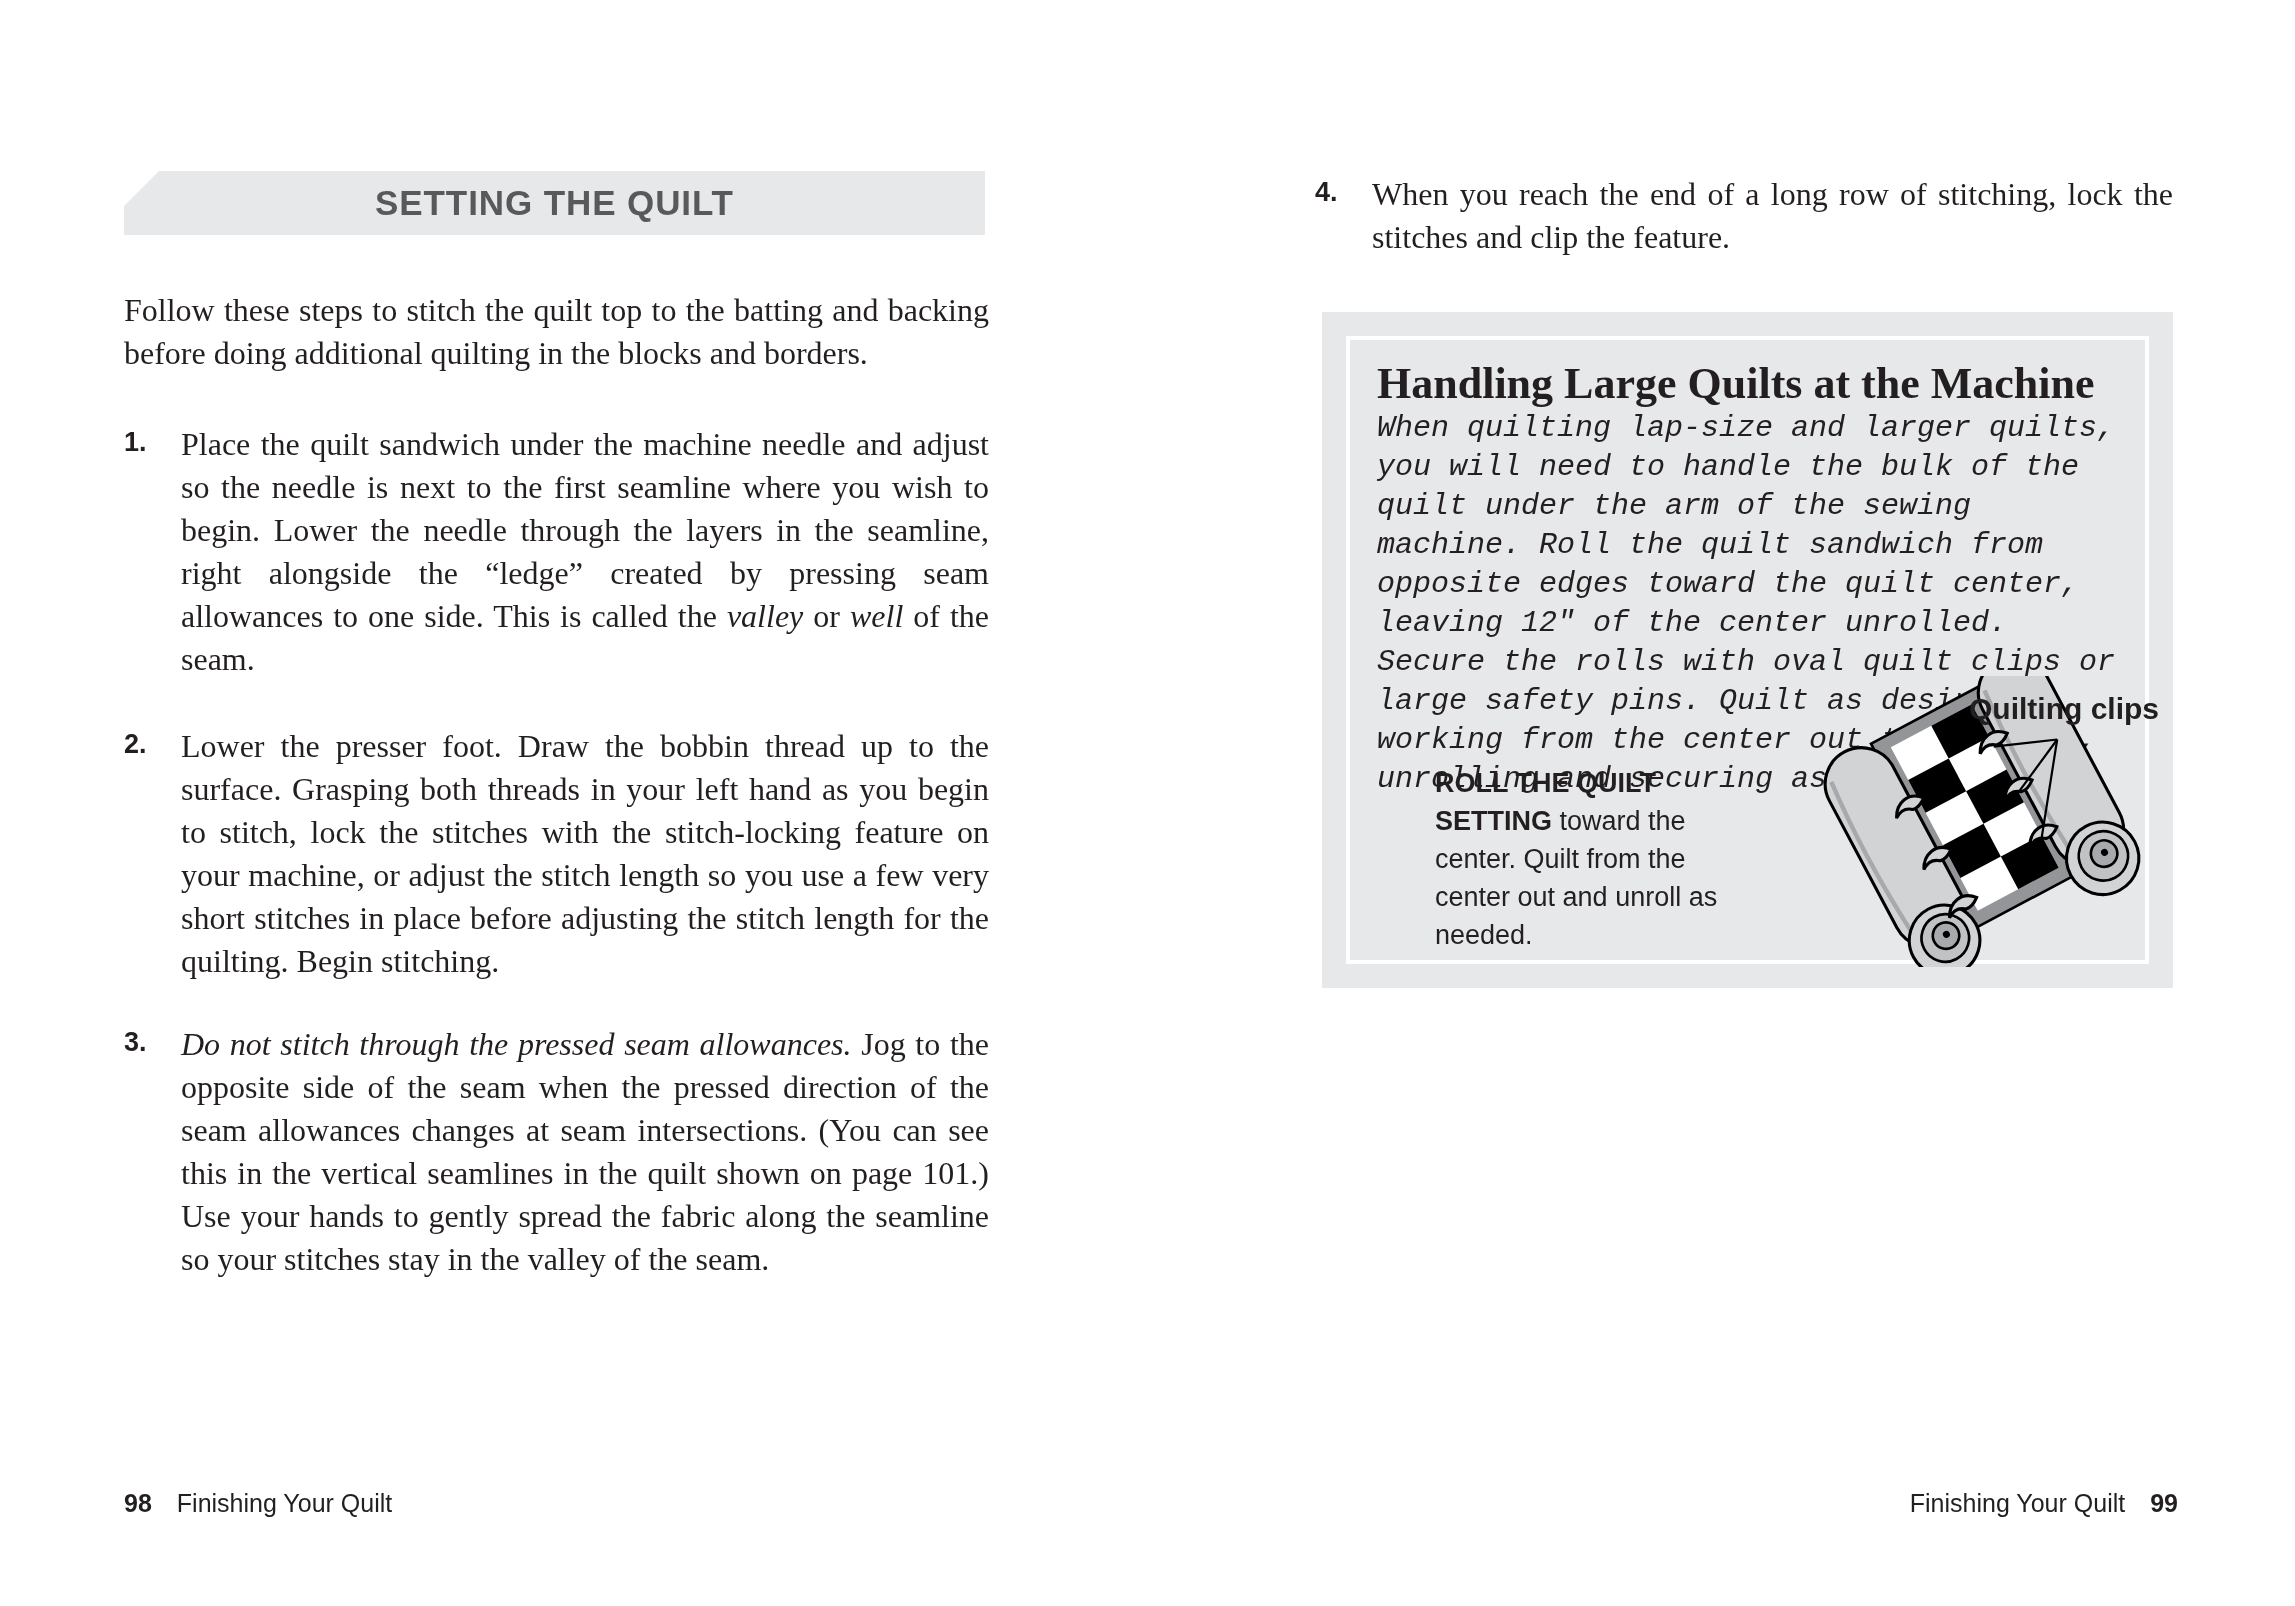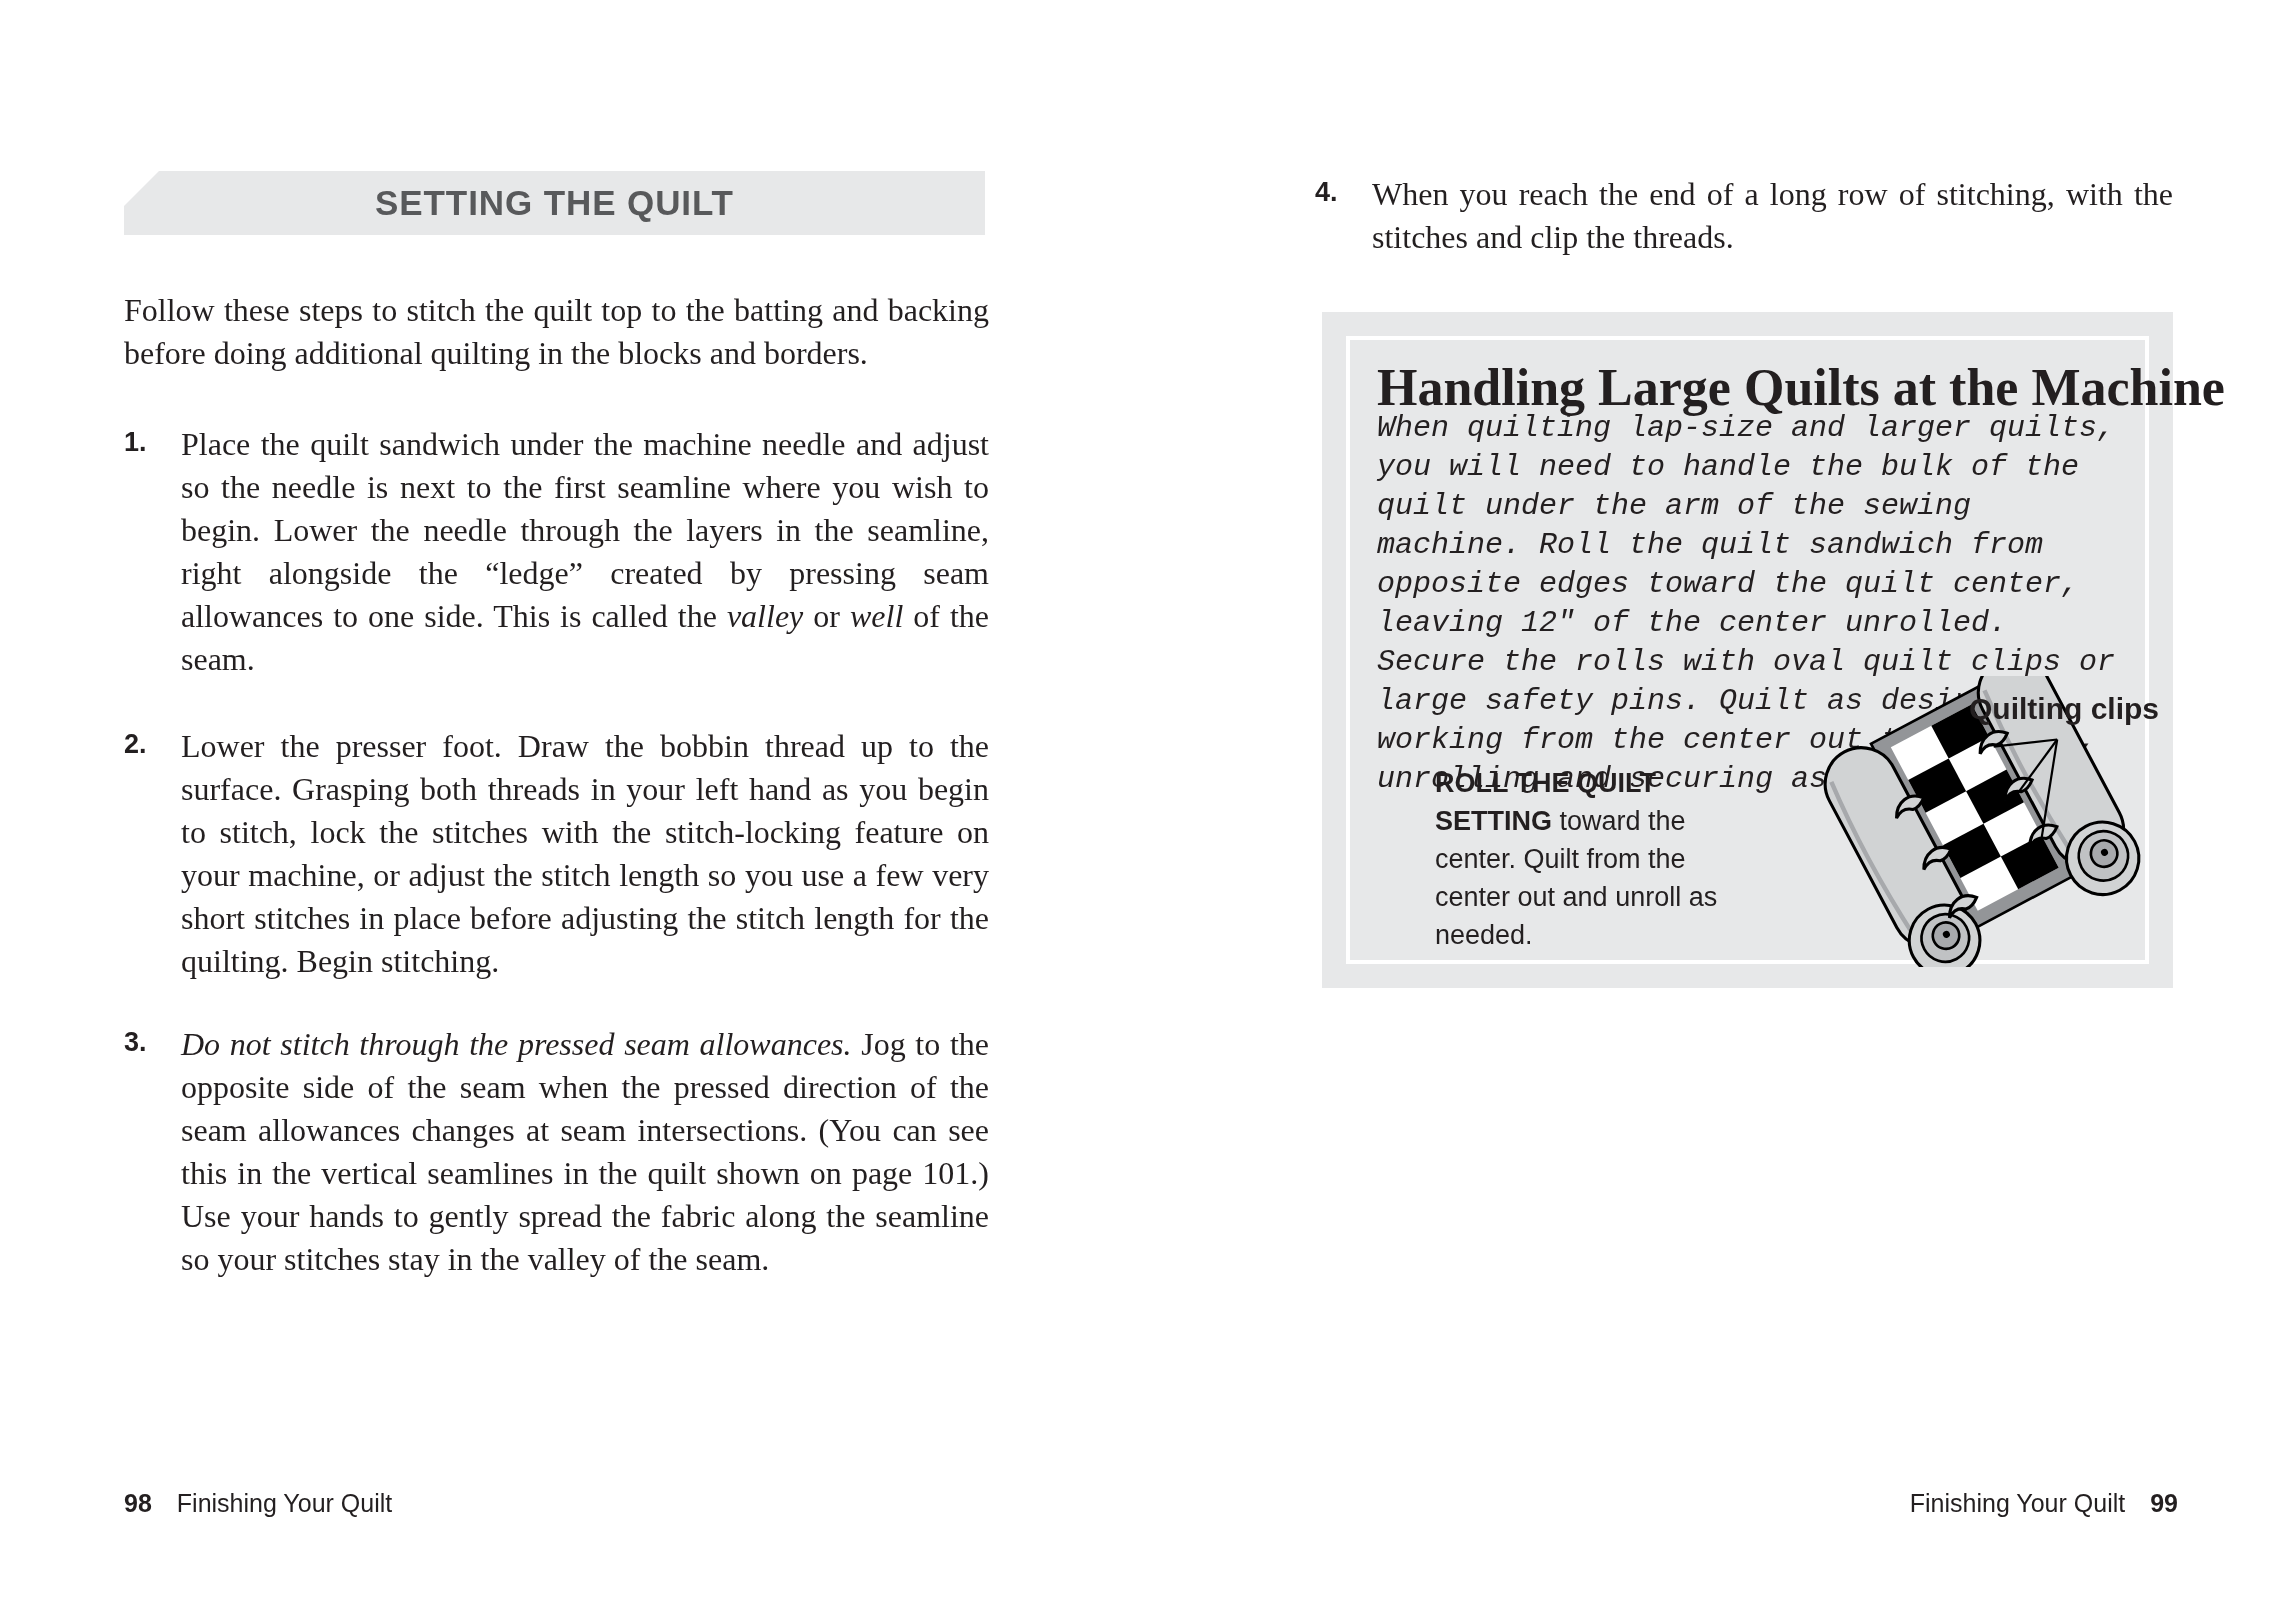--- a/index.html
+++ b/index.html
@@ -28,21 +28,21 @@
   .footer .pg{font-weight:bold;text-align:center;}
   .footer-left{left:124px;}
   .footer-left .pg{margin-right:25px;}
   .footer-right{left:1321px;width:857px;text-align:right;}
   .footer-right .pg{margin-left:25px;}
 
   
   .box{position:absolute;left:1322px;top:312px;width:851px;height:676px;background:#e7e8e9;}
   .box-frame{position:absolute;inset:24px;border:4.4px solid #ffffff;}
   .box-title{position:absolute;left:55px;top:46px;font-family:"Liberation Serif", serif;
-             font-weight:bold;font-size:52px;color:#231f20;white-space:nowrap;}
+             font-weight:bold;font-size:44px;color:#231f20;white-space:nowrap;}
   .box-body{position:absolute;left:55px;top:97px;width:750px;font-family:Liberation Mono, monospace;
             font-style:italic;font-size:30px;line-height:39px;color:#231f20;}
   .box-caption{position:absolute;left:113px;top:452px;width:322px;
                font-family:"Liberation Sans", sans-serif;font-size:27px;line-height:38px;color:#231f20;}
   .caption-bold{font-weight:bold;}
   .clips-label{position:absolute;left:647px;top:380px;font-family:"Liberation Sans", sans-serif;
                font-weight:bold;font-size:30px;color:#231f20;z-index:2;white-space:nowrap;}
   .illus{position:absolute;left:444px;top:364px;width:406px;height:291px;z-index:1;}
 </style>
 </head>
@@ -70,21 +70,21 @@
     <span class="step-num">3.</span>
     <p class="serif-body step-body" style="margin-top:0;"><span class="it">Do not stitch through the pressed seam allowances.</span><span> Jog to the opposite side of the seam when the pressed direction of the seam allowances changes at seam intersections. (You can see this in the vertical seamlines in the quilt shown on page 101.) Use your hands to gently spread the fabric along the seamline so your stitches stay in the valley of the seam.</span></p>
   </div>
 
   <div class="footer footer-left">
     <span class="pg">98</span><span>Finishing Your Quilt</span>
   </div>
 
   <div class="step" style="top:173px;left:1315px;width:858px;">
     <span class="step-num">4.</span>
-    <p class="serif-body step-body" style="margin-top:0;">When you reach the end of a long row of stitching, with the stitches and clip the threads.</p>
+    <p class="serif-body step-body" style="margin-top:0;">When you reach the end of a long row of stitching, lock the stitches and clip the feature.</p>
   </div>
 
   <div class="box">
     <div class="box-frame"></div>
 
     <div class="box-title">Handling Large Quilts at the Machine</div>
 
     <p class="box-body" style="margin:0;">When quilting lap-size and larger quilts, you will need to handle the bulk of the quilt under the arm of the sewing machine. Roll the quilt sandwich from opposite edges toward the quilt center, leaving 12" of the center unrolled. Secure the rolls with oval quilt clips or large safety pins. Quilt as desired, working from the center out to one edge, unrolling and securing as you go.</p>
 
     <p class="box-caption" style="margin:0;"><span class="caption-bold">ROLL THE QUILT SETTING</span><span> toward the center. Quilt from the center out and unroll as needed.</span></p>

